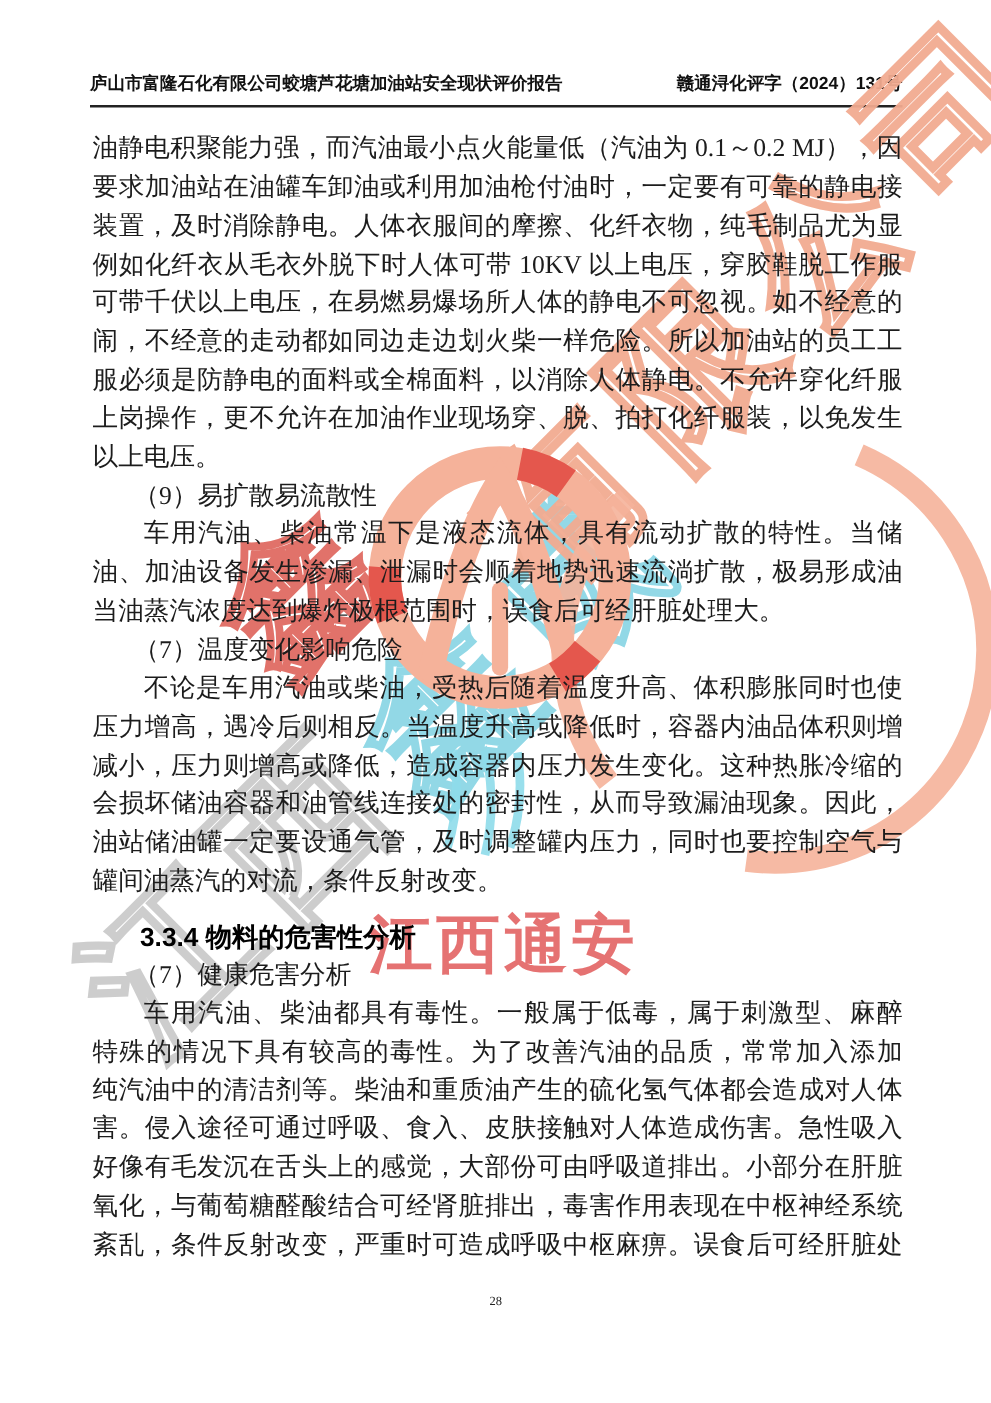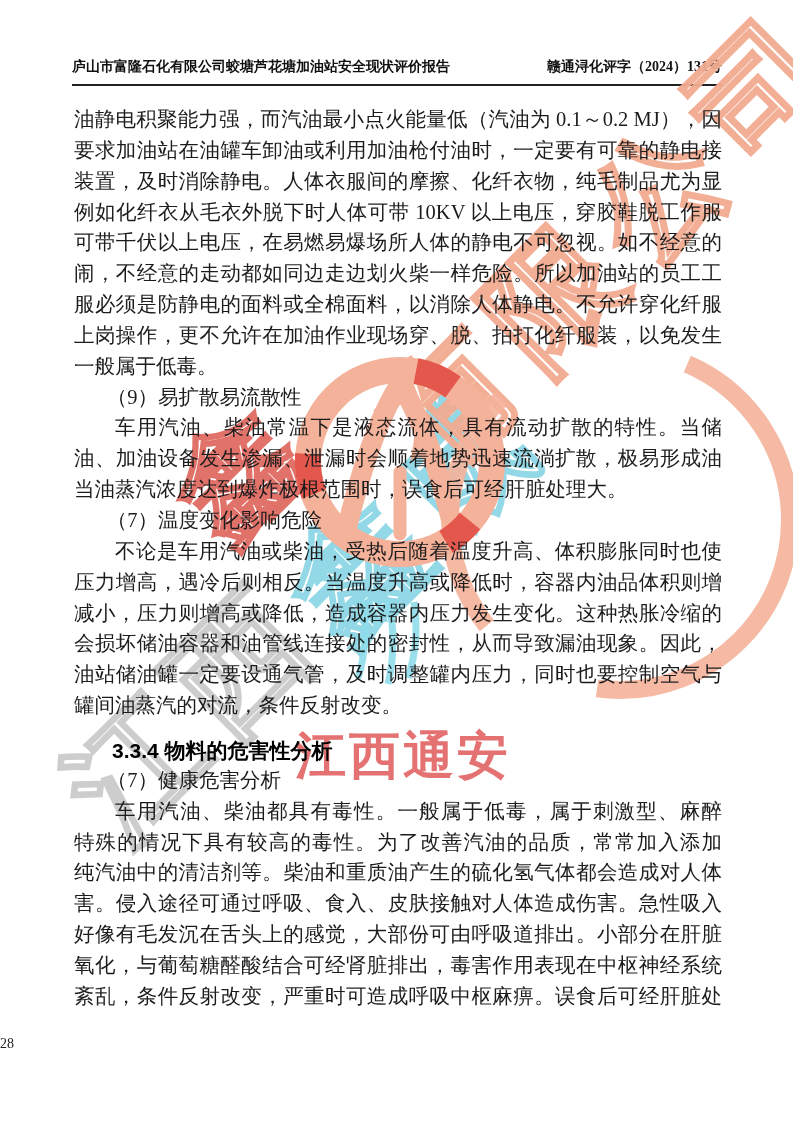--- a/index.html
+++ b/index.html
@@ -5,21 +5,21 @@
   html,body{margin:0;padding:0;}
   body{
     width:793px;height:1122px;position:relative;background:#ffffff;overflow:hidden;
     font-family:"Liberation Serif","DejaVu Serif",serif;
   }
   .page{position:absolute;inset:0;}
   
   .hdr{
     position:absolute;left:72px;top:58px;width:650px;display:flex;
     justify-content:space-between;align-items:flex-end;
-    font-family:Liberation Serif, serif;
+    font-family:Liberation Sans, sans-serif;
     font-weight:bold;font-size:14px;color:#111;white-space:nowrap;
   }
   .hdr-rule{position:absolute;left:72px;top:84px;width:650px;height:0;border-top:2px solid #222;}
   
   .wm{position:absolute;inset:0;z-index:1;pointer-events:none;}
   .wm-red-text{
     position:absolute;left:295px;top:722px;z-index:1;pointer-events:none;
     font-family:"Liberation Sans","DejaVu Sans",sans-serif;font-weight:bold;
     font-size:51px;letter-spacing:3px;color:#e25f5f;opacity:.88;white-space:nowrap;
   }
@@ -30,22 +30,22 @@
     text-align:justify;text-align-last:justify;white-space:normal;overflow:hidden;
   }
   .line.end{text-align-last:left;}
   .line.ind1{text-indent:1.6em;}
   .line.ind2{text-indent:2em;}
   .line.head{
     font-family:"Liberation Sans","DejaVu Sans",sans-serif;font-weight:bold;
     font-size:21px;height:44px;line-height:60px;text-align-last:left;color:#000;margin-left:38px;
   }
   .pagenum{
-    position:absolute;left:0;top:1036px;width:100%;text-align:left;z-index:2;
-    font-size:14px;color:#222;
+    position:absolute;left:0;top:1036px;width:100%;text-align:center;z-index:2;
+    font-size:10px;color:#222;
   }
   .wm-svg text{
     font-family:"Liberation Sans","DejaVu Sans",sans-serif;font-weight:bold;
   }
 </style>
 </head>
 <body>
 
 <div class="page">
 
@@ -79,21 +79,21 @@
 
   <div class="bodytxt">
       <div class="line">油静电积聚能力强，而汽油最小点火能量低（汽油为 0.1～0.2 MJ），因此</div>
       <div class="line">要求加油站在油罐车卸油或利用加油枪付油时，一定要有可靠的静电接地</div>
       <div class="line">装置，及时消除静电。人体衣服间的摩擦、化纤衣物，纯毛制品尤为显著。</div>
       <div class="line">例如化纤衣从毛衣外脱下时人体可带 10KV 以上电压，穿胶鞋脱工作服时</div>
       <div class="line">可带千伏以上电压，在易燃易爆场所人体的静电不可忽视。如不经意的打</div>
       <div class="line">闹，不经意的走动都如同边走边划火柴一样危险。所以加油站的员工工作</div>
       <div class="line">服必须是防静电的面料或全棉面料，以消除人体静电。不允许穿化纤服装</div>
       <div class="line">上岗操作，更不允许在加油作业现场穿、脱、拍打化纤服装，以免发生静</div>
-      <div class="line end">一般属于低毒。</div>
+      <div class="line end">以上电压。</div>
       <div class="line end ind1">（9）易扩散易流散性</div>
       <div class="line ind2">车用汽油、柴油常温下是液态流体，具有流动扩散的特性。当储油、运</div>
       <div class="line">油、加油设备发生渗漏、泄漏时会顺着地势迅速流淌扩散，极易形成油蒸汽。</div>
       <div class="line end">当油蒸汽浓度达到爆炸极根范围时，误食后可经肝脏处理大。</div>
       <div class="line end ind1">（7）温度变化影响危险</div>
       <div class="line ind2">不论是车用汽油或柴油，受热后随着温度升高、体积膨胀同时也使蒸气</div>
       <div class="line">压力增高，遇冷后则相反。当温度升高或降低时，容器内油品体积则增加或</div>
       <div class="line">减小，压力则增高或降低，造成容器内压力发生变化。这种热胀冷缩的现象</div>
       <div class="line">会损坏储油容器和油管线连接处的密封性，从而导致漏油现象。因此，在加</div>
       <div class="line">油站储油罐一定要设通气管，及时调整罐内压力，同时也要控制空气与油储</div>

